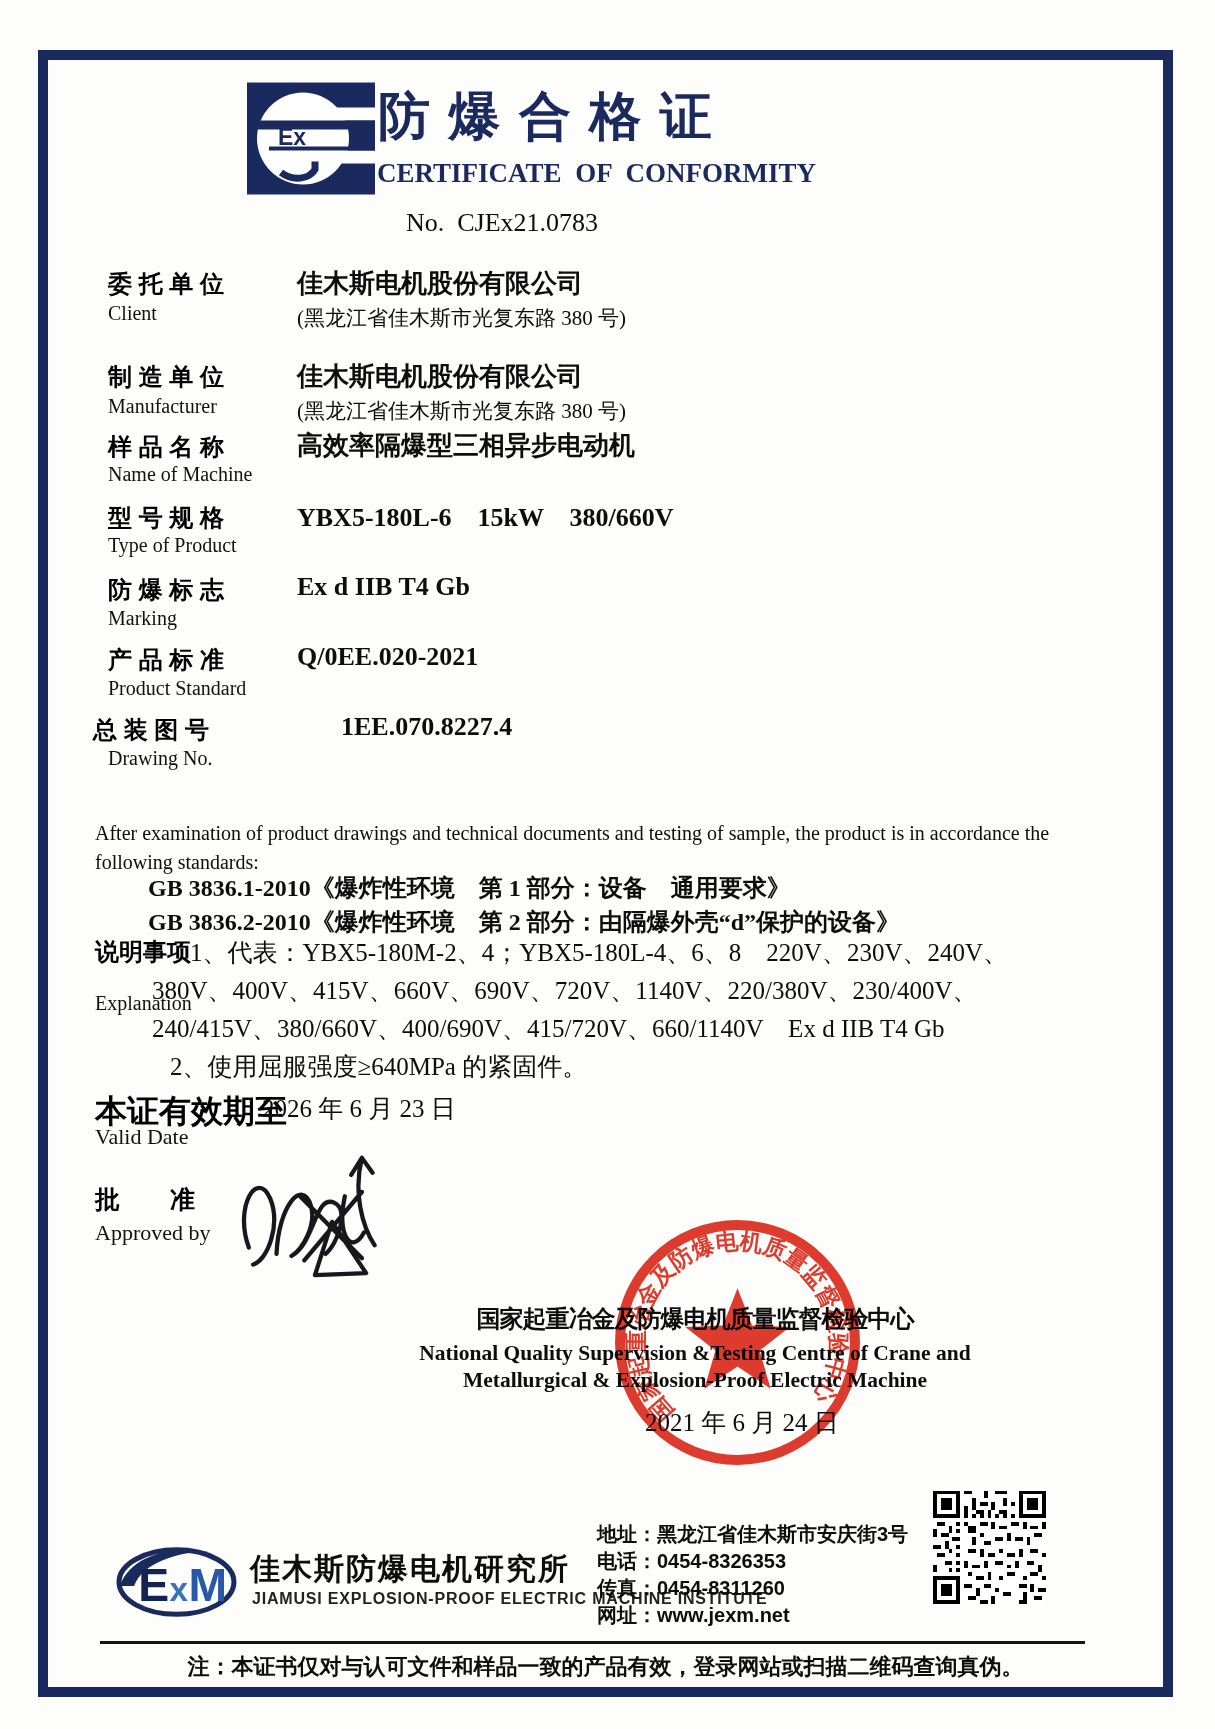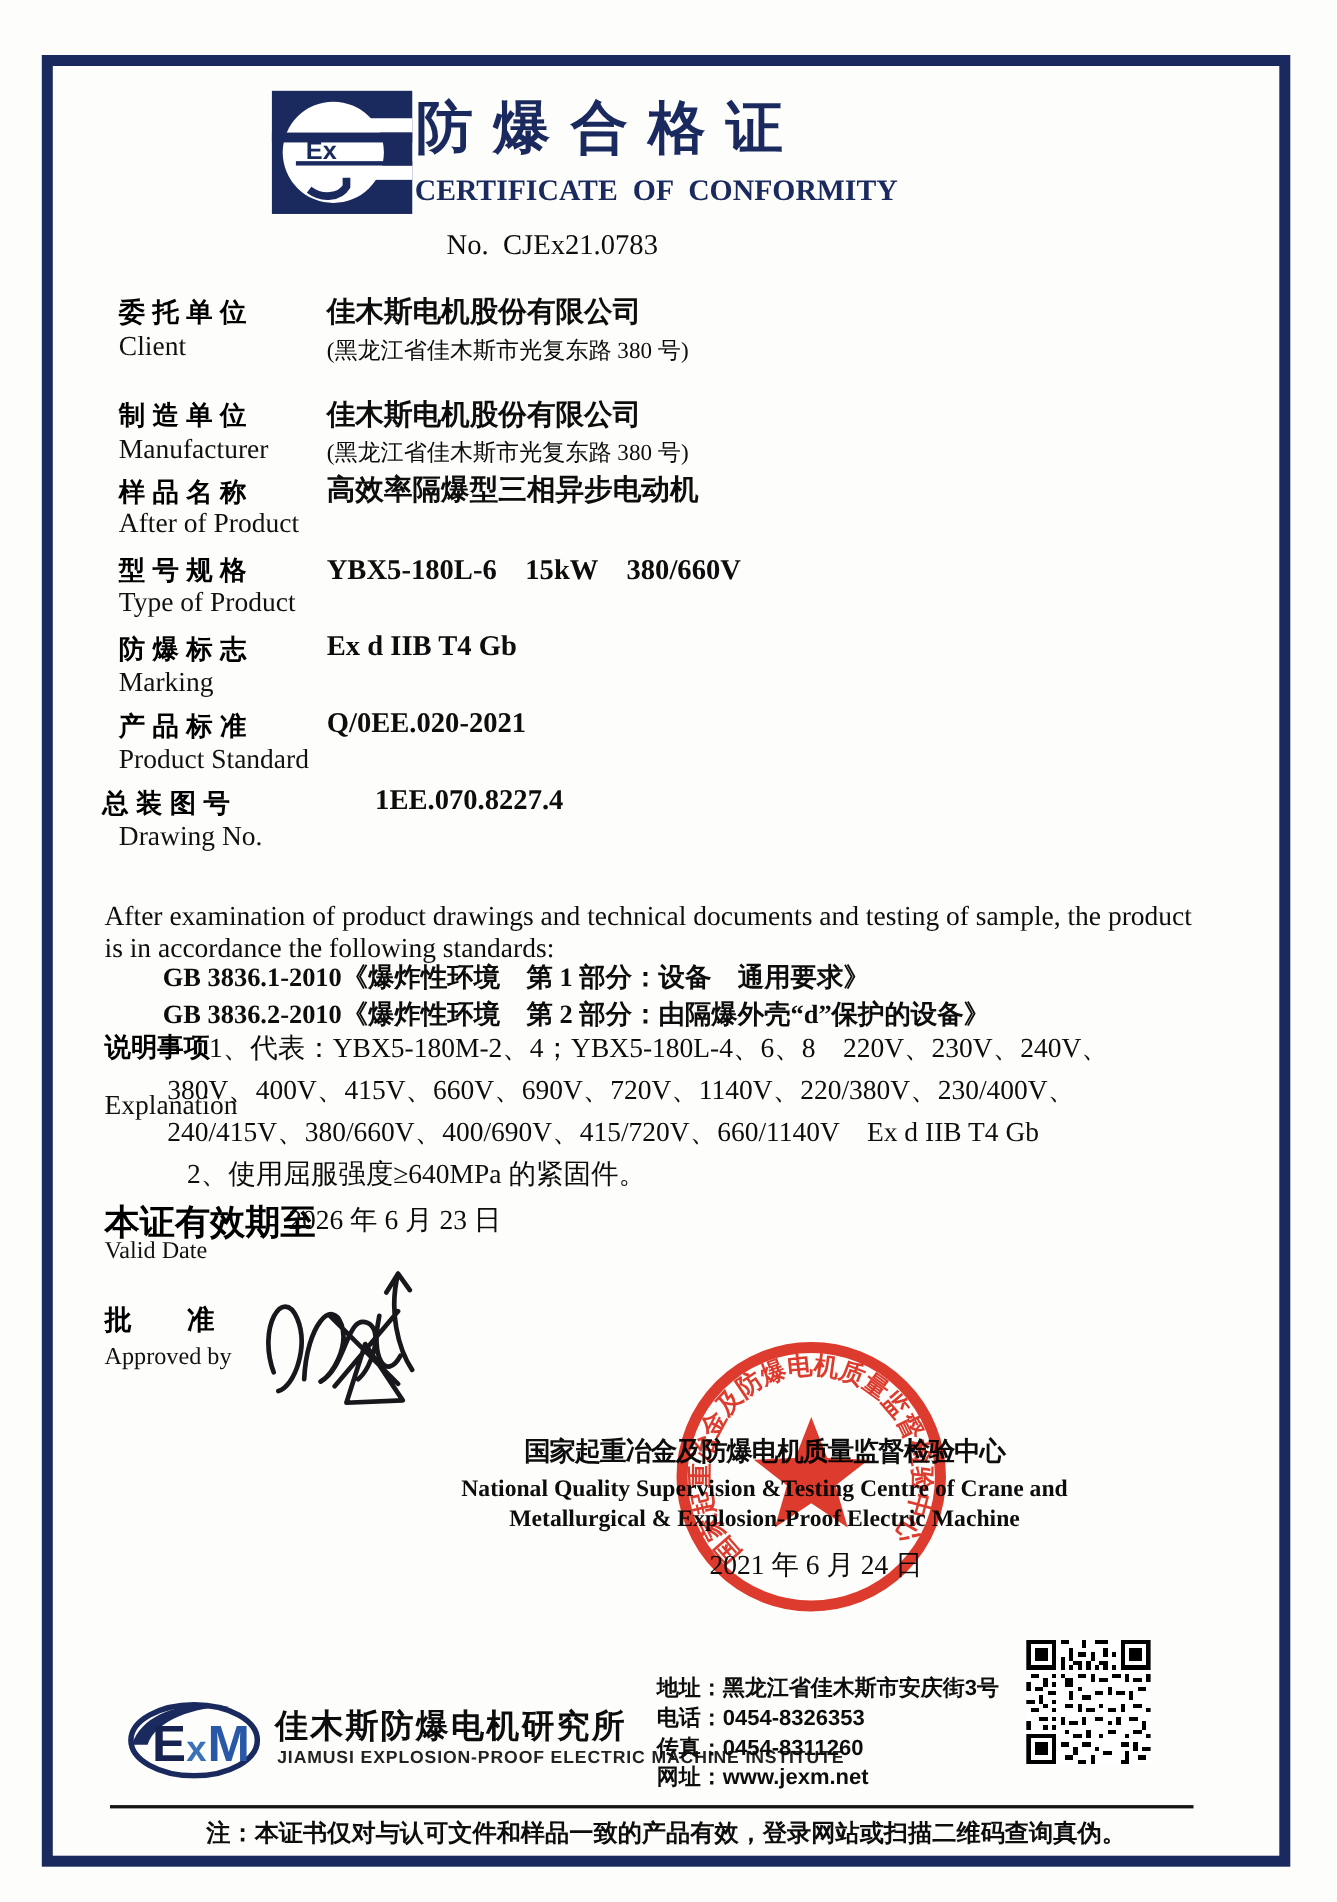--- a/index.html
+++ b/index.html
@@ -4,21 +4,21 @@
 <style>
   html,body{margin:0;padding:0;}
   .page{position:relative;width:1215px;height:1729px;background:#fdfdfb;overflow:hidden;
         font-family:"Liberation Sans",sans-serif;color:#0d0d0d;}
   .frame{position:absolute;left:38px;top:50px;width:1135px;height:1647px;
          border:10px solid #1b2a5e;box-sizing:border-box;}
   .abs{position:absolute;}
   .navy{color:#1b2a5e;}
   .serif{font-family:"Liberation Serif",serif;}
   .cn-label{font-weight:bold;font-size:24px;color:#000;white-space:nowrap;}
-  .en-label{font-family:"Liberation Serif",serif;font-size:25px;color:#111;white-space:nowrap;}
+  .en-label{font-family:"Liberation Serif",serif;font-size:20px;color:#111;white-space:nowrap;}
   .fval{font-family:"Liberation Serif",serif;font-weight:600;font-size:26px;white-space:nowrap;}
   .faddr{font-family:"Liberation Serif",serif;font-size:21px;white-space:nowrap;}
   .expl-line{font-family:"Liberation Serif",serif;font-size:25px;white-space:nowrap;}
   .contact-row{font-size:20px;font-weight:600;white-space:nowrap;}
   .seal{mix-blend-mode:multiply;opacity:.92;}
   .sig{mix-blend-mode:multiply;}
 </style>
 </head>
 <body>
 
@@ -47,21 +47,21 @@
     <div class="abs faddr" style="left:297px;top:304px;">(黑龙江省佳木斯市光复东路 380 号)</div>
   </div>
   <div>
     <div class="abs cn-label" style="left:108px;top:361px;">制 造 单 位</div>
     <div class="abs en-label" style="left:108px;top:395px;">Manufacturer</div>
     <div class="abs fval" style="left:297px;top:359px;">佳木斯电机股份有限公司</div>
     <div class="abs faddr" style="left:297px;top:397px;">(黑龙江省佳木斯市光复东路 380 号)</div>
   </div>
   <div>
     <div class="abs cn-label" style="left:108px;top:431px;">样 品 名 称</div>
-    <div class="abs en-label" style="left:108px;top:463px;">After of Product</div>
+    <div class="abs en-label" style="left:108px;top:463px;">Name of Machine</div>
     <div class="abs fval" style="left:297px;top:428px;">高效率隔爆型三相异步电动机</div>
   </div>
   <div>
     <div class="abs cn-label" style="left:108px;top:502px;">型 号 规 格</div>
     <div class="abs en-label" style="left:108px;top:534px;">Type of Product</div>
     <div class="abs fval" style="left:297px;top:500px;">YBX5-180L-6　15kW　380/660V</div>
   </div>
   <div>
     <div class="abs cn-label" style="left:108px;top:574px;">防 爆 标 志</div>
     <div class="abs en-label" style="left:108px;top:607px;">Marking</div>
@@ -71,21 +71,21 @@
     <div class="abs cn-label" style="left:108px;top:644px;">产 品 标 准</div>
     <div class="abs en-label" style="left:108px;top:677px;">Product Standard</div>
     <div class="abs fval" style="left:297px;top:642px;">Q/0EE.020-2021</div>
   </div>
   <div>
     <div class="abs cn-label" style="left:93px;top:714px;">总 装 图 号</div>
     <div class="abs en-label" style="left:108px;top:747px;">Drawing No.</div>
     <div class="abs fval" style="left:297px;top:712px;margin-left:44px;">1EE.070.8227.4</div>
   </div>
 
-  <div class="abs serif" style="left:95px;top:819px;width:1000px;font-size:25px;line-height:29px;">After examination of product drawings and technical documents and testing of sample, the product is in accordance the following standards:</div>
+  <div class="abs serif" style="left:95px;top:819px;width:1000px;font-size:20px;line-height:29px;">After examination of product drawings and technical documents and testing of sample, the product is in accordance the following standards:</div>
   <div class="abs serif" style="left:148px;top:872px;font-size:24px;font-weight:600;white-space:nowrap;">GB 3836.1-2010《爆炸性环境　第 1 部分：设备　通用要求》</div>
   <div class="abs serif" style="left:148px;top:906px;font-size:24px;font-weight:600;white-space:nowrap;">GB 3836.2-2010《爆炸性环境　第 2 部分：由隔爆外壳“d”保护的设备》</div>
 
   <div class="abs cn-label" style="left:95px;top:936px;letter-spacing:0;">说明事项</div>
   <div class="abs en-label" style="left:95px;top:992px;">Explanation</div>
   <div class="abs expl-line" style="left:190px;top:936px;">1、代表：YBX5-180M-2、4；YBX5-180L-4、6、8　220V、230V、240V、</div>
   <div class="abs expl-line" style="left:152px;top:974px;">380V、400V、415V、660V、690V、720V、1140V、220/380V、230/400V、</div>
   <div class="abs expl-line" style="left:152px;top:1012px;">240/415V、380/660V、400/690V、415/720V、660/1140V　Ex d IIB T4 Gb</div>
   <div class="abs expl-line" style="left:170px;top:1050px;">2、使用屈服强度≥640MPa 的紧固件。</div>
 

